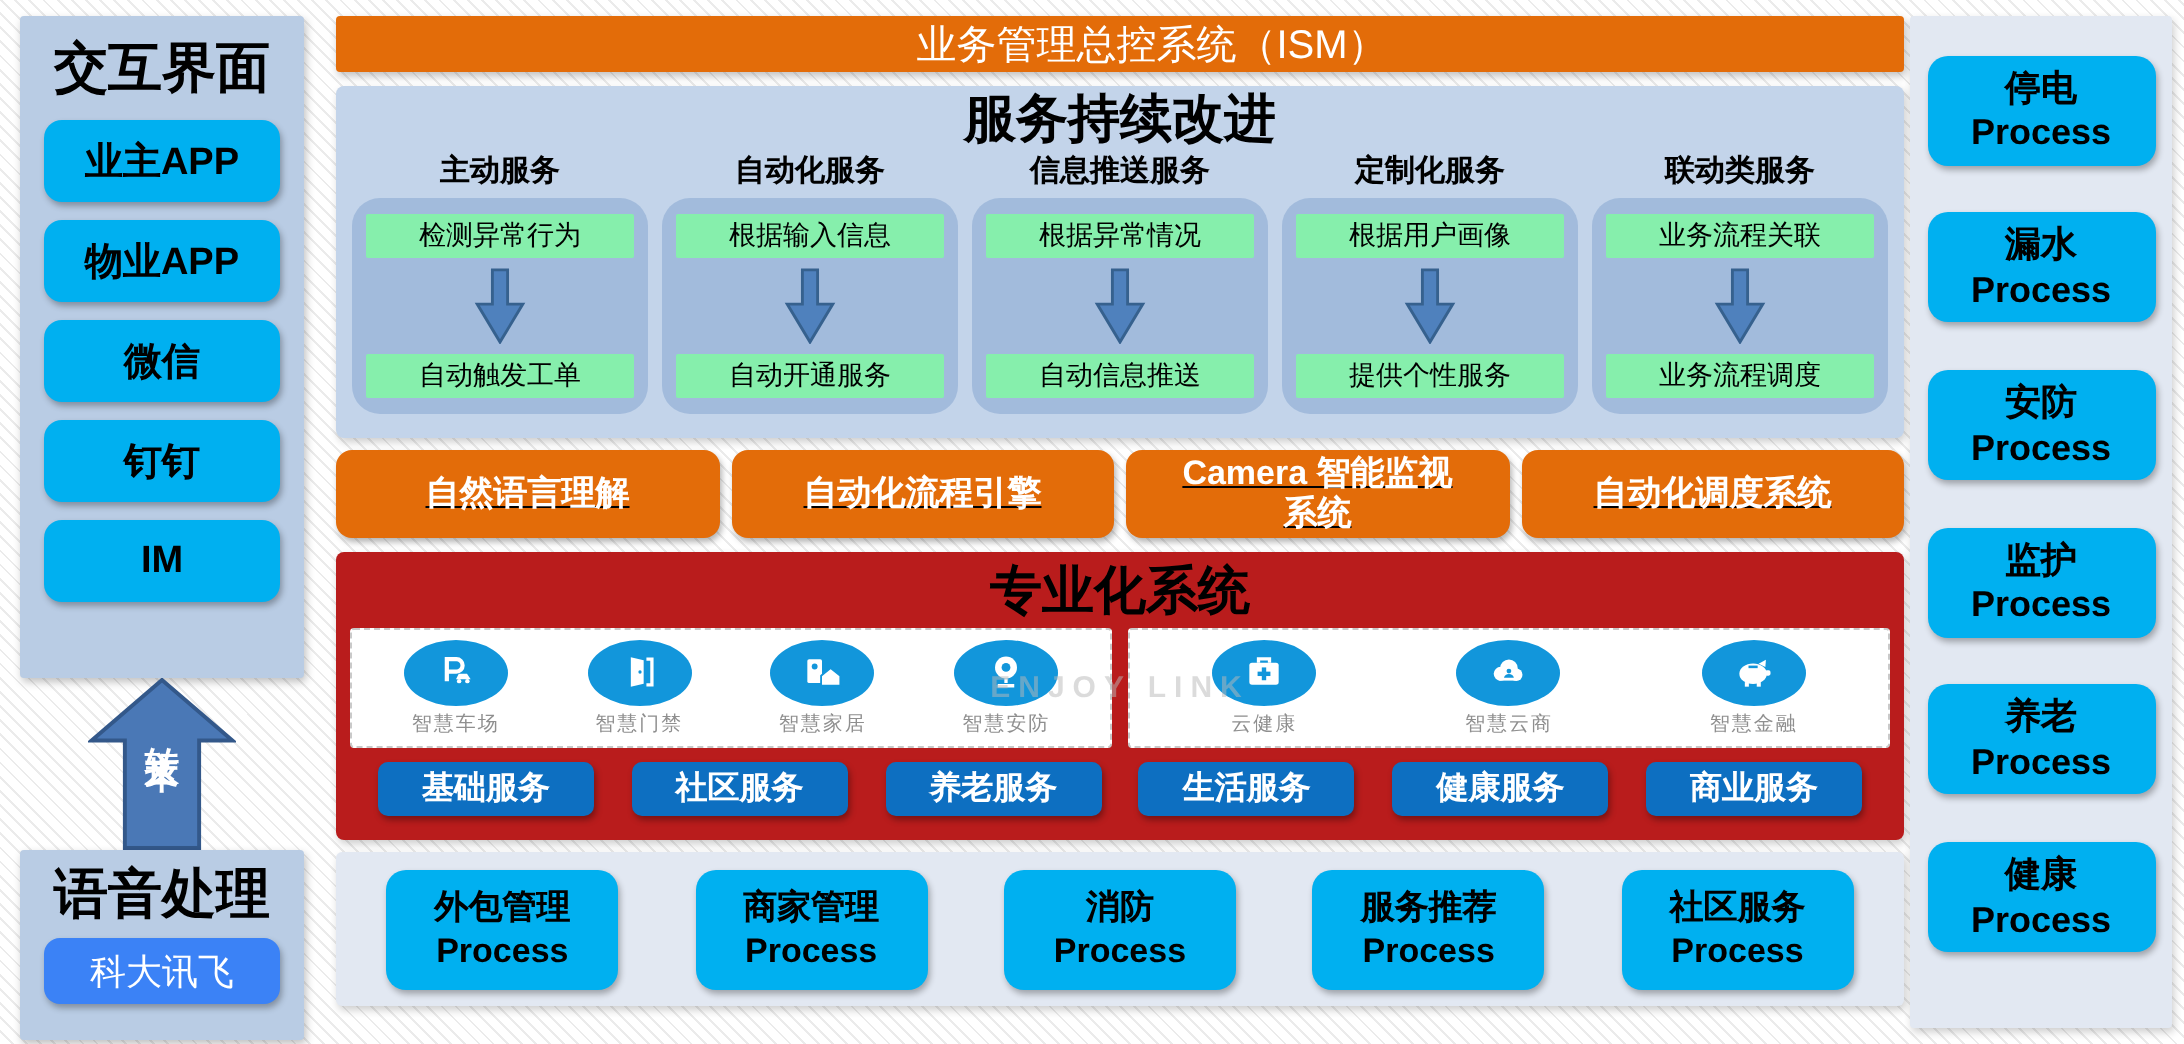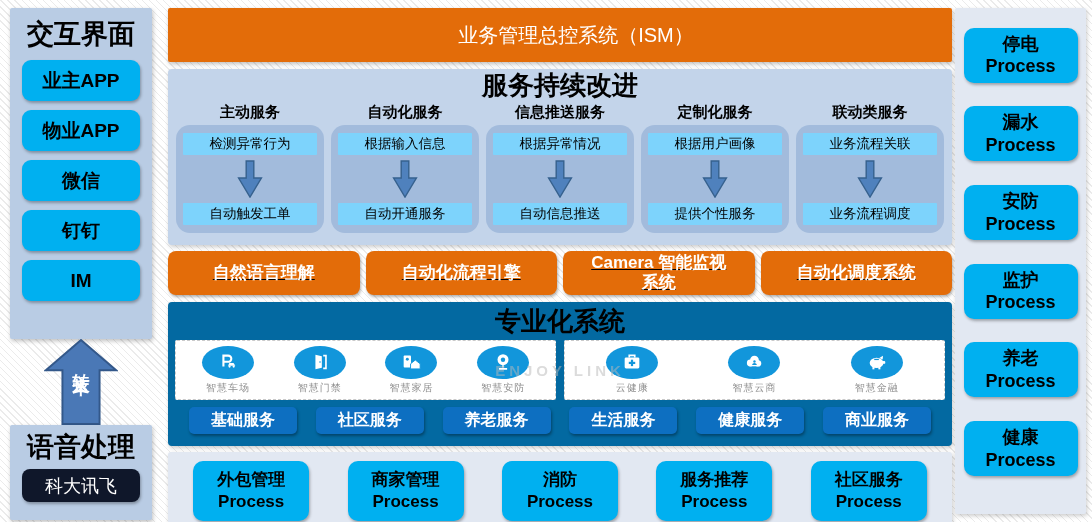--- a/index.html
+++ b/index.html
@@ -24,50 +24,50 @@
     font-weight:bold; color:#000; cursor:pointer; }
   .left-btn { width:118px; height:41px; font-size:19px; margin-bottom:9px; flex:none; }
   #up-arrow-zone { position:absolute; top:331px; left:0; width:142px; height:86px;
     display:flex; justify-content:center; }
   #up-arrow-zone svg { display:block; }
   #up-arrow-label { position:absolute; left:50%; transform:translateX(-50%); top:20px;
     writing-mode:vertical-rl; text-orientation:upright;
     color:#fff; font-weight:bold; font-size:17px; letter-spacing:3px; }
   #voice-panel { position:absolute; top:417px; left:0; width:142px; height:95px;
     display:flex; flex-direction:column; align-items:center; padding:6px 12px; }
-  #voice-btn { width:118px; height:33px; background:#0f172a; border-radius:8px;
+  #voice-btn { width:118px; height:33px; background:#3b82f6; border-radius:8px;
     color:#fff; font-size:18px; display:flex; align-items:center; justify-content:center;
     box-shadow:1px 2px 3px rgba(0,0,0,.3); margin-top:6px; cursor:pointer; }
 
   
   #center-col { position:absolute; left:168px; top:8px; width:784px; }
-  #banner { height:54px; background:#e36c09; border-radius:2px;
+  #banner { height:28px; background:#e36c09; border-radius:2px;
     display:flex; align-items:center; justify-content:center;
     color:#fff; font-size:20px; box-shadow:1px 2px 4px rgba(0,0,0,.25);padding-left:32px; }
 
   #improve { margin-top:7px; height:176px; background:#c3d4ea; border-radius:4px;
     box-shadow:1px 2px 4px rgba(0,0,0,.2); padding:2px 8px 8px; }
   #improve-title { text-align:center; font-size:26px; font-weight:bold; height:32px; line-height:32px;font-family:Liberation Mono, monospace; }
   #improve-cols { display:flex; gap:7px; height:130px; }
   .imp-col { flex:1; display:flex; flex-direction:column; }
   .imp-header { text-align:center; font-size:15px; font-weight:bold; height:20px; line-height:18px; }
   .imp-box-wrap { flex:1; background:#a2bbdc; border-radius:14px; margin-top:2px;
     display:flex; flex-direction:column; align-items:center; justify-content:space-between;
     padding:8px 7px; }
-  .imp-step { width:100%; height:22px; background:#7dd3fc; display:flex; align-items:center;
+  .imp-step { width:100%; height:22px; background:#86efac; display:flex; align-items:center;
     justify-content:center; font-size:13.5px; border-radius:1px; }
   .down-arrow { height:38px; }
 
   #engines { margin-top:6px; height:44px; display:flex; gap:6px;text-decoration:underline; }
   .engine-btn { flex:1; background:#e36c09; border-radius:8px; color:#fff; font-weight:bold;
     font-size:17px; display:flex; align-items:center; justify-content:center; text-align:center;
     line-height:1.15; box-shadow:1px 2px 3px rgba(0,0,0,.3); cursor:pointer; padding:0 10px; }
   .engine-btn span { display:inline-block; max-width:152px; }
 
-  #specialized { margin-top:7px; height:144px; background:#0369a1; border-radius:4px;
+  #specialized { margin-top:7px; height:144px; background:#b91c1c; border-radius:4px;
     box-shadow:1px 2px 4px rgba(0,0,0,.2); padding:0 7px; position:relative; }
   #specialized-title { text-align:center; font-size:26px; font-weight:bold; height:38px; line-height:38px; }
   #icon-groups { display:flex; gap:8px; height:60px; position:relative; }
   .icon-group { flex:1; background:#fff; border:1px dashed #c9c9c9; border-radius:2px;
     display:flex; align-items:center; justify-content:space-around; padding:4px 6px; }
   .icon-item { display:flex; flex-direction:column; align-items:center; cursor:pointer; }
   .icon-ellipse { width:52px; height:33px; border-radius:50%; background:#1296db;
     display:flex; align-items:center; justify-content:center; }
   .icon-ellipse svg { display:block; }
   .icon-label { font-size:10px; color:#8f8f8f; margin-top:2px; letter-spacing:1px; }

